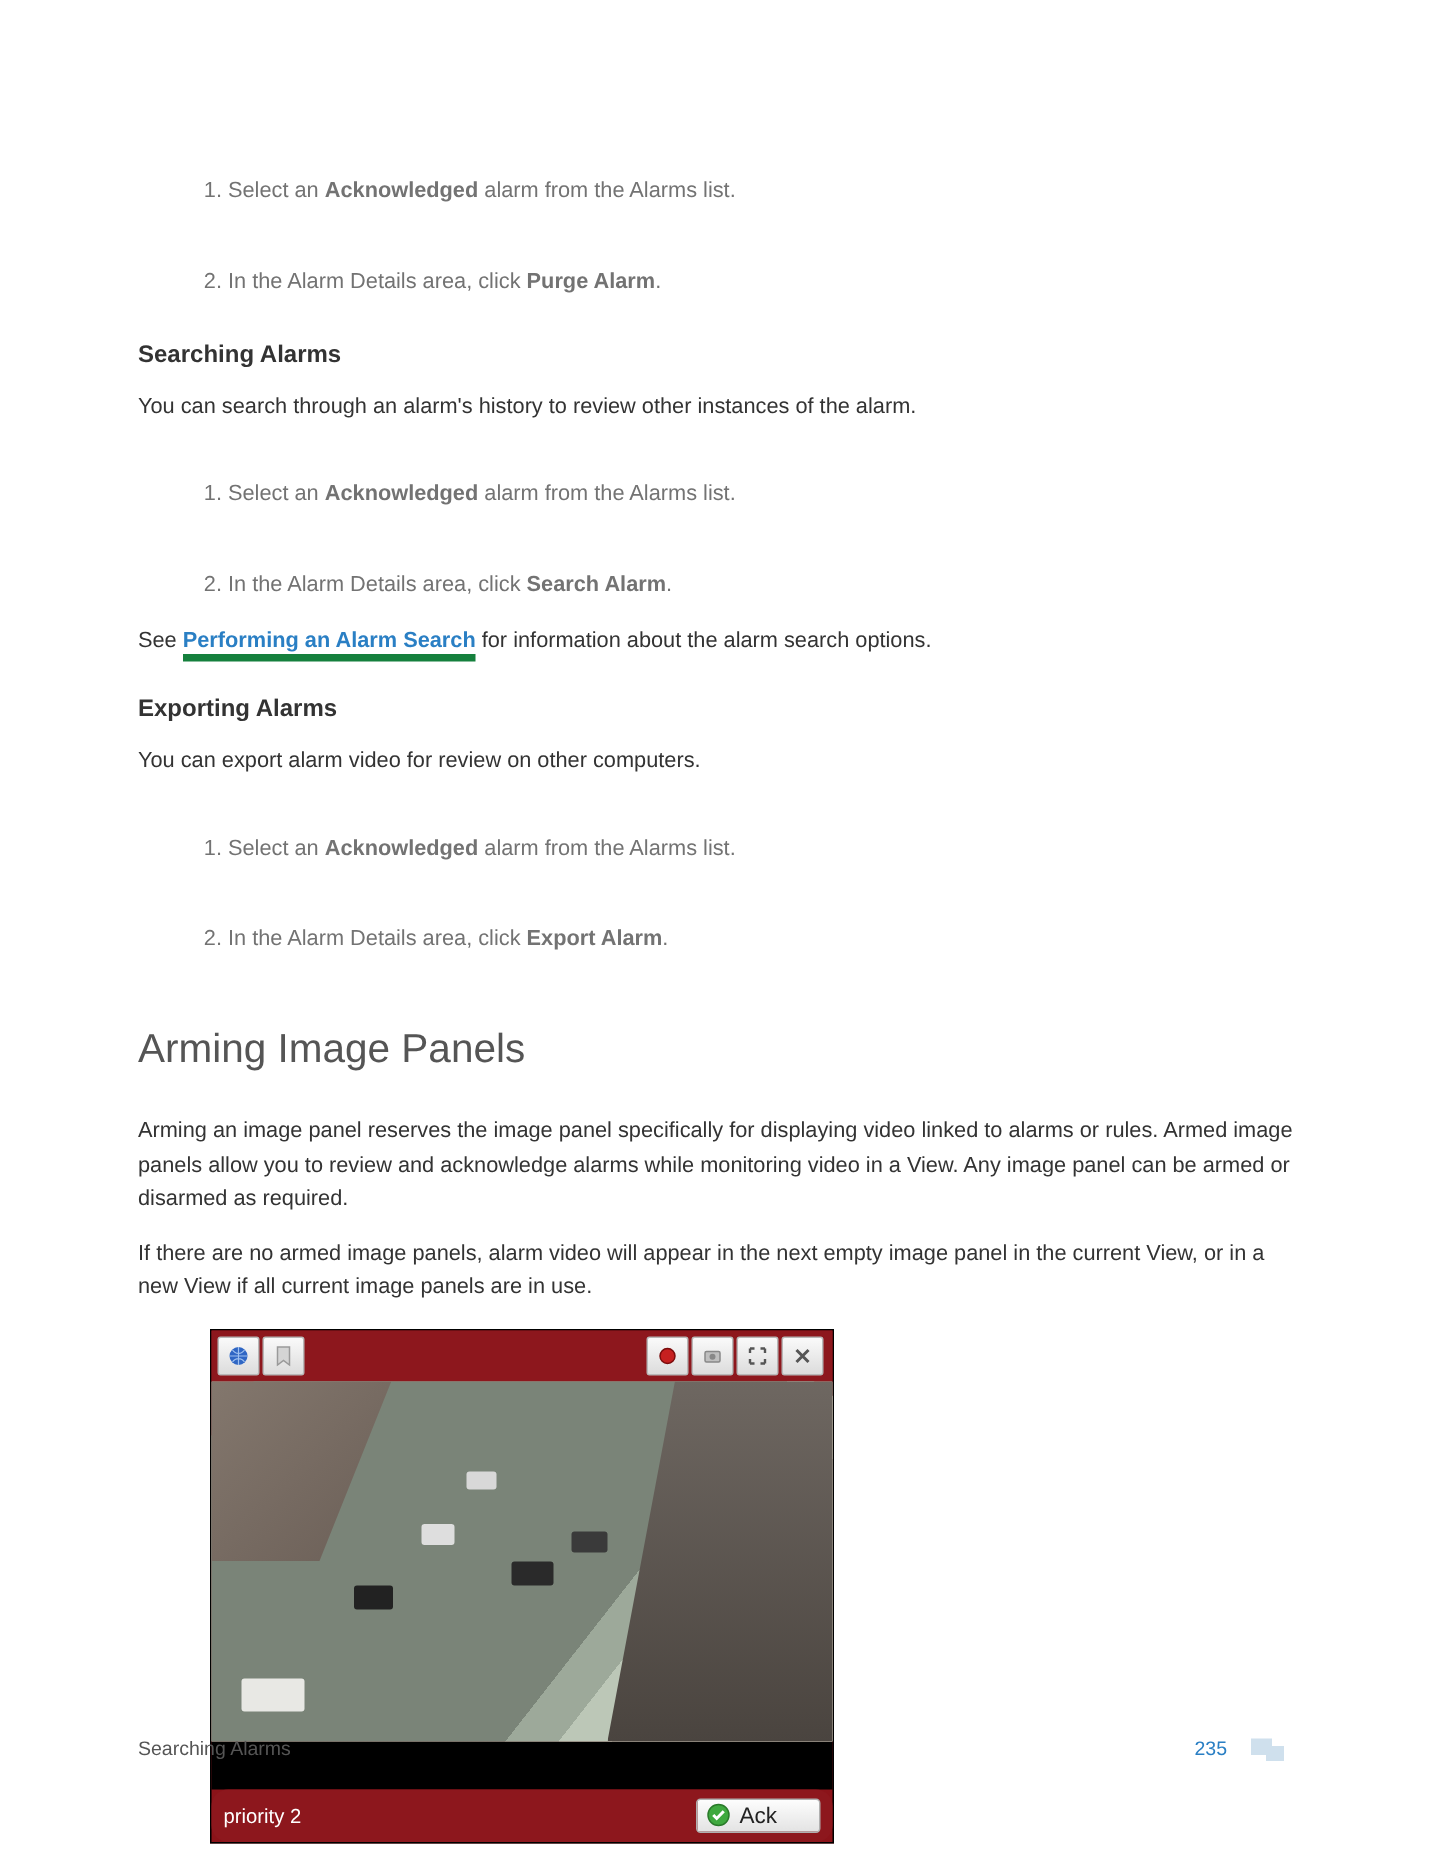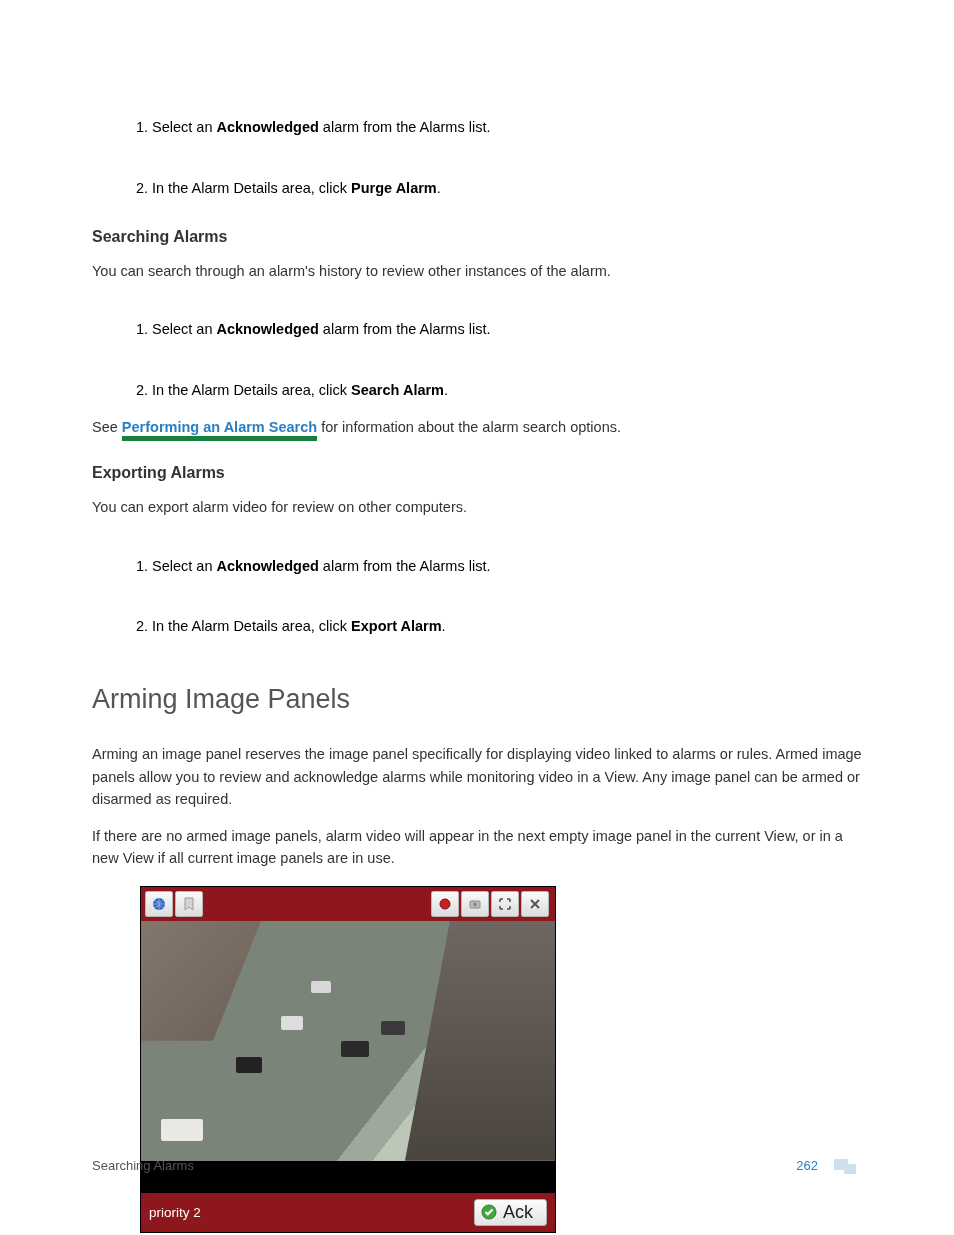--- a/index.html
+++ b/index.html
@@ -14,21 +14,21 @@
   .page {
     padding: 80px 92px 0 92px;
   }
   ol {
     padding-left: 60px;
     margin: 6px 0 12px 0;
   }
   ol li {
     font-size: 14.5px;
     line-height: 1.85;
-    color: #000000;
+    color: #737373;
     margin-top: 34px;
   }
   h3.subheading {
     font-size: 16px;
     font-weight: 700;
     color: #333;
     margin-top: 26px;
     margin-bottom: 14px;
   }
   p.body {
@@ -119,23 +119,23 @@
   }
   .ap-status {
     display:flex; align-items:center; padding:6px 8px;
     background:#8d171d;
     border-radius:11px;
   }
   .status-text { color:#fff; font-size:13.5px; flex:1; }
   .ack-btn {
     background: linear-gradient(#fdfdfd,#e3e3e3);
     border:1px solid #b0b0b0; border-radius:3px;
-    padding:2px 13px 2px 6px;
+    padding:2px 28px 2px 6px;
     display:flex; align-items:center; gap:6px;
-    font-size:18px; color:#222;text-align:center;
+    font-size:15px; color:#222;text-align:center;
   }
   .caption {
     font-size: 16px;
     color: #555;
     margin-top: 14px;
   }
   .caption b { color:#333; }
   .footer {
     position:absolute; bottom:62px; left:92px; right:92px;
     display:flex; align-items:center;
@@ -253,18 +253,18 @@
   </div>
 
   <p class="caption">
     <b>Figure 99:</b><span> Armed image panel</span>
   </p>
 
 </div>
 
 <div class="footer">
   <span class="footer-title">Searching Alarms</span>
-  <span class="footer-page">262</span>
+  <span class="footer-page">235</span>
   <span class="footer-blocks">
     <span class="b1"></span>
       <span class="b2"></span>
   </span>
 </div>
 
 </body></html>

